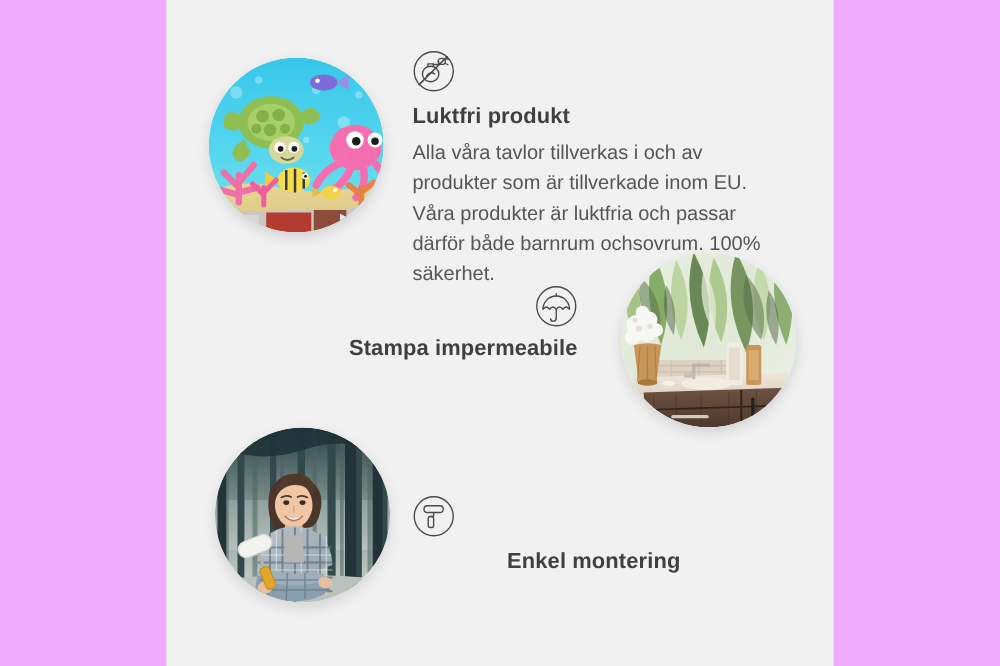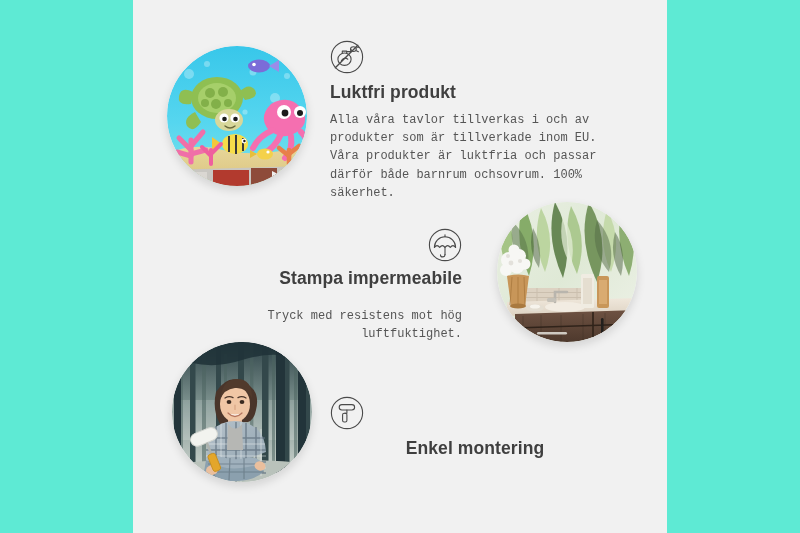--- a/index.html
+++ b/index.html
@@ -9,21 +9,21 @@
     height: 533px;
     overflow: hidden;
     background: #ffffff;
     font-family: "Liberation Sans", sans-serif;
   }
 
   #stage {
     position: relative;
     width: 800px;
     height: 533px;
-    background: #5eead4;
+    background: #f0abfc;
   }
 
   
   .panel {
     position: absolute;
     left: 133px;
     top: 0;
     width: 534px;
     height: 533px;
     background: #f1f1f1;
@@ -55,36 +55,35 @@
   .feature .icon-wrap svg { display: block; }
 
   .feature h2 {
     font-size: 17.5px;
     font-weight: 600;
     color: #3f3f3f;
     letter-spacing: .1px;
     line-height: 1.25;
   }
   .feature p {
-    font-size: 12px;
+    font-size: 16px;
     font-weight: 400;
     color: #555555;
     line-height: 1.52;
-    font-family: Liberation Mono, monospace;
   }
 
   
   #feature-odor { left: 330px; top: 40px; width: 300px; text-align: left; }
   #feature-odor .icon-wrap { margin-bottom: 8px; }
   #feature-odor h2 { margin-bottom: 7px; }
 
   
   #feature-water { left: 160px; top: 228px; width: 302px; text-align: right; }
   #feature-water .icon-wrap { display: flex; justify-content: flex-end; margin-bottom: 6px; }
-  #feature-water h2 { margin-bottom: 17px; }
+  #feature-water h2 { margin-bottom: 2px; }
 
   
   #feature-mount { left: 330px; top: 396px; width: 290px; text-align: center; }
   #feature-mount .icon-wrap { margin-bottom: 8px; }
   #feature-mount h2 { margin-bottom: 5px; }
 </style>
 </head>
 <body>
 
 <div id="stage">
@@ -469,21 +468,20 @@
 
         <path d="M6.4 19.4 q2.65 -3.6 5.3 0 q2.65 -3.6 5.3 0 q2.65 -3.6 5.3 0 q2.65 -3.6 5.3 0" stroke-linejoin="round"></path>
 
         <path d="M17 19.4 v7.1" stroke-linecap="round"></path>
         <path d="M17 26.5 q0 2.4 -2.4 2.4 q-2.1 0 -2.1 -2" stroke-linecap="round"></path>
 
         <path d="M17 8.8 v-1.9" stroke-linecap="round"></path>
       </svg>
     </span>
     <h2>Stampa impermeabile</h2>
-    <p>Tryck med resistens mot hög luftfuktighet.</p>
   </div>
 
   <div class="feature" id="feature-mount">
     <span class="icon-wrap">
       <svg width="34" height="34" viewBox="0 0 34 34" fill="none" stroke="#4a4a4a" stroke-width="1.1">
         <circle cx="17" cy="17" r="15.6"></circle>
 
         <rect x="9.2" y="8.6" width="15.4" height="5.4" rx="2.7"></rect>
 
         <path d="M16.9 14 v3.2 h-2.1" stroke-linecap="round" stroke-linejoin="round"></path>

